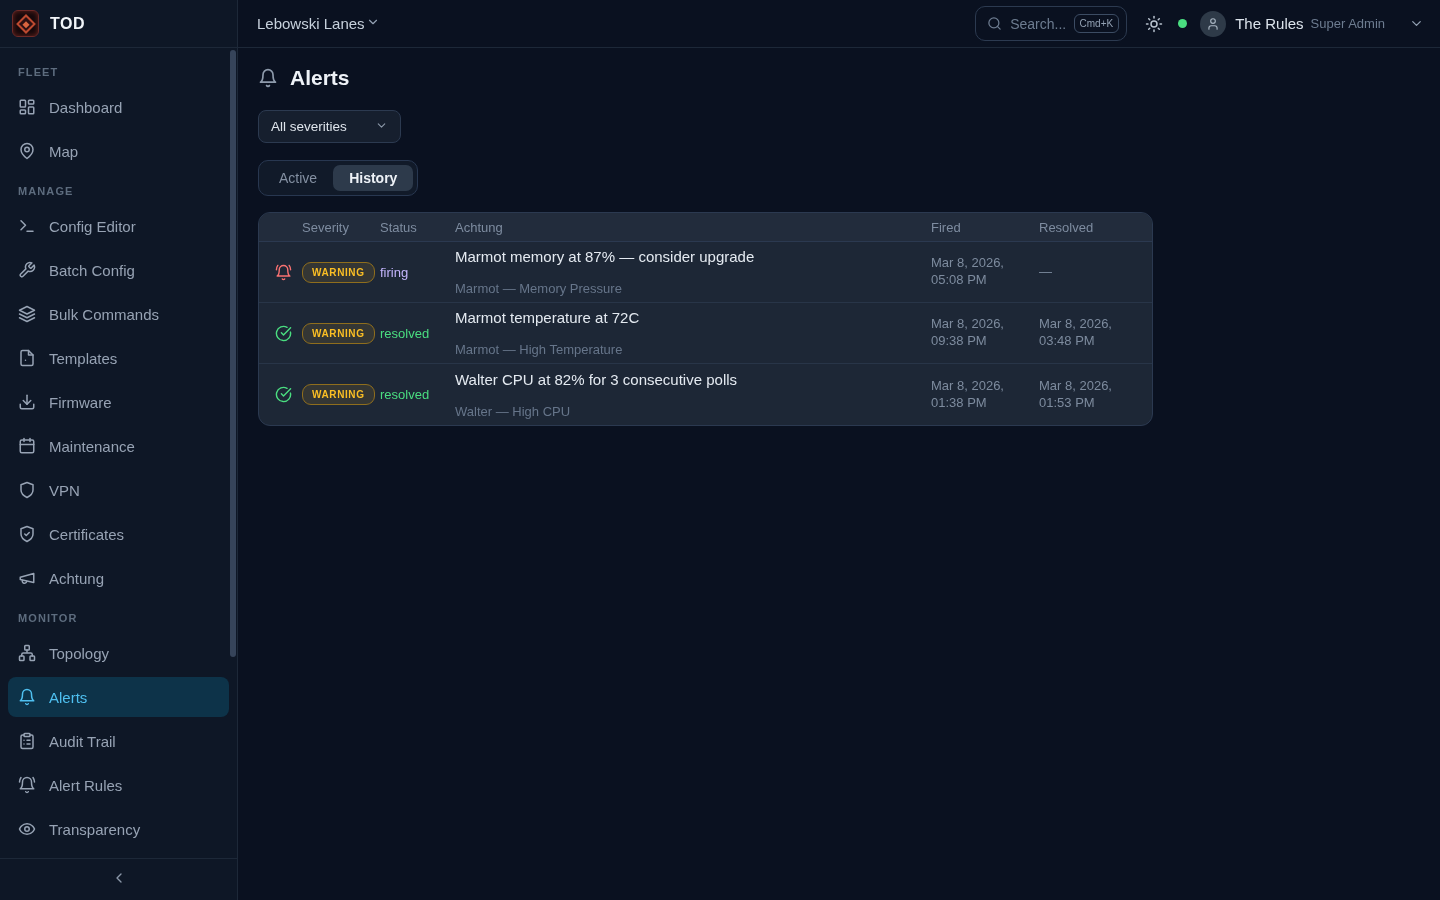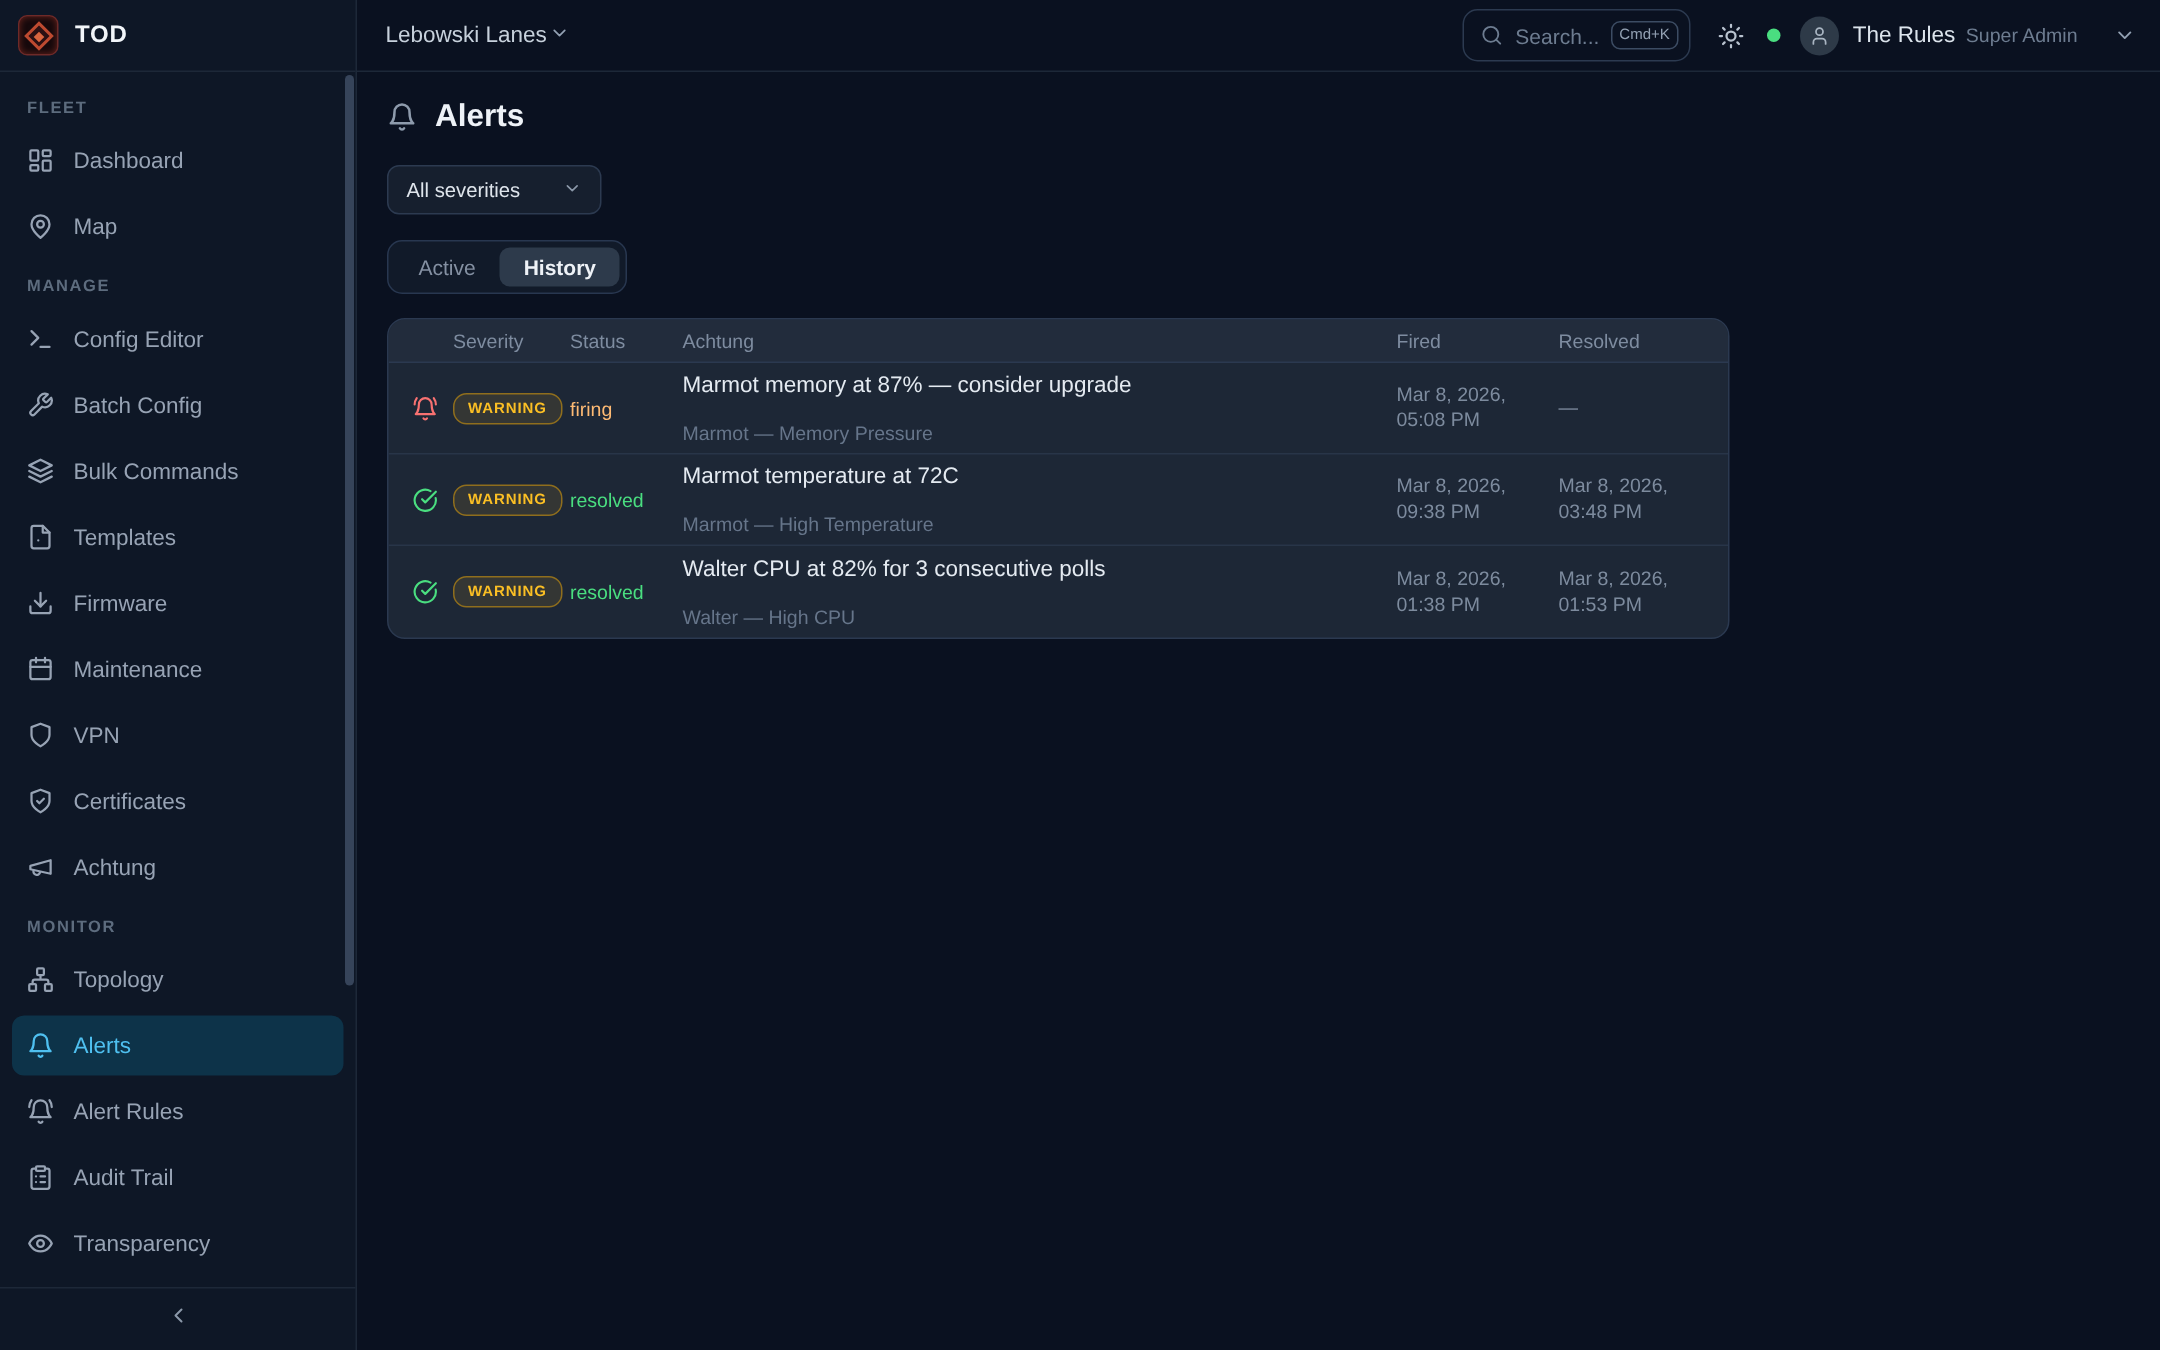--- a/index.html
+++ b/index.html
@@ -229,40 +229,40 @@
             <svg viewBox="0 0 24 24" fill="none" stroke="currentColor" stroke-width="2" stroke-linecap="round" stroke-linejoin="round">
               <path d="M6 8a6 6 0 0 1 12 0c0 7 3 9 3 9H3s3-2 3-9"></path>
               <path d="M10.3 21a1.94 1.94 0 0 0 3.4 0"></path>
             </svg>
           </span>
           <span>Alerts</span>
         </div>
         <div class="nav-item">
           <span class="icon">
             <svg viewBox="0 0 24 24" fill="none" stroke="currentColor" stroke-width="2" stroke-linecap="round" stroke-linejoin="round">
-              <path d="M6 8a6 6 0 0 1 12 0c0 7 3 9 3 9H3s3-2 3-9"></path>
-              <path d="M10.3 21a1.94 1.94 0 0 0 3.4 0"></path>
-              <path d="M4 2C2.8 3.7 2 5.7 2 8"></path>
-              <path d="M22 8c0-2.3-.8-4.3-2-6"></path>
-            </svg>
-          </span>
-          <span>Alert Rules</span>
-        </div>
-        <div class="nav-item">
-          <span class="icon">
-            <svg viewBox="0 0 24 24" fill="none" stroke="currentColor" stroke-width="2" stroke-linecap="round" stroke-linejoin="round">
               <rect x="8" y="2" width="8" height="4" rx="1"></rect>
               <path d="M16 4h2a2 2 0 0 1 2 2v14a2 2 0 0 1-2 2H6a2 2 0 0 1-2-2V6a2 2 0 0 1 2-2h2"></path>
               <path d="M12 11h4"></path>
               <path d="M12 16h4"></path>
               <path d="M8 11h.01"></path>
               <path d="M8 16h.01"></path>
             </svg>
           </span>
           <span>Audit Trail</span>
+        </div>
+        <div class="nav-item">
+          <span class="icon">
+            <svg viewBox="0 0 24 24" fill="none" stroke="currentColor" stroke-width="2" stroke-linecap="round" stroke-linejoin="round">
+              <path d="M6 8a6 6 0 0 1 12 0c0 7 3 9 3 9H3s3-2 3-9"></path>
+              <path d="M10.3 21a1.94 1.94 0 0 0 3.4 0"></path>
+              <path d="M4 2C2.8 3.7 2 5.7 2 8"></path>
+              <path d="M22 8c0-2.3-.8-4.3-2-6"></path>
+            </svg>
+          </span>
+          <span>Alert Rules</span>
         </div>
         <div class="nav-item">
           <span class="icon">
             <svg viewBox="0 0 24 24" fill="none" stroke="currentColor" stroke-width="2" stroke-linecap="round" stroke-linejoin="round">
               <path d="M2 12s3-7 10-7 10 7 10 7-3 7-10 7-10-7-10-7Z"></path>
               <circle cx="12" cy="12" r="3"></circle>
             </svg>
           </span>
           <span>Transparency</span>
         </div>
@@ -359,21 +359,21 @@
             <div class="trow">
               <span class="icon" style="color: rgb(248, 113, 113);">
                 <svg viewBox="0 0 24 24" fill="none" stroke="currentColor" stroke-width="2" stroke-linecap="round" stroke-linejoin="round">
                   <path d="M6 8a6 6 0 0 1 12 0c0 7 3 9 3 9H3s3-2 3-9"></path>
                   <path d="M10.3 21a1.94 1.94 0 0 0 3.4 0"></path>
                   <path d="M4 2C2.8 3.7 2 5.7 2 8"></path>
                   <path d="M22 8c0-2.3-.8-4.3-2-6"></path>
                 </svg>
               </span>
               <span class="badge">WARNING</span>
-              <span class="status-text" style="color: #fdba74;">firing</span>
+              <span class="status-text" style="color: #c4b5fd;">firing</span>
               <div class="cell-details">
                 <span class="alert-title">Marmot memory at 87% — consider upgrade</span>
                 <span class="alert-subtitle">Marmot — Memory Pressure</span>
               </div>
               <span class="time-cell">Mar 8, 2026, 05:08 PM</span>
               <span class="time-cell">—</span>
             </div>
             <div class="trow">
               <span class="icon" style="color: rgb(74, 222, 128);">
                 <svg viewBox="0 0 24 24" fill="none" stroke="currentColor" stroke-width="2" stroke-linecap="round" stroke-linejoin="round">

